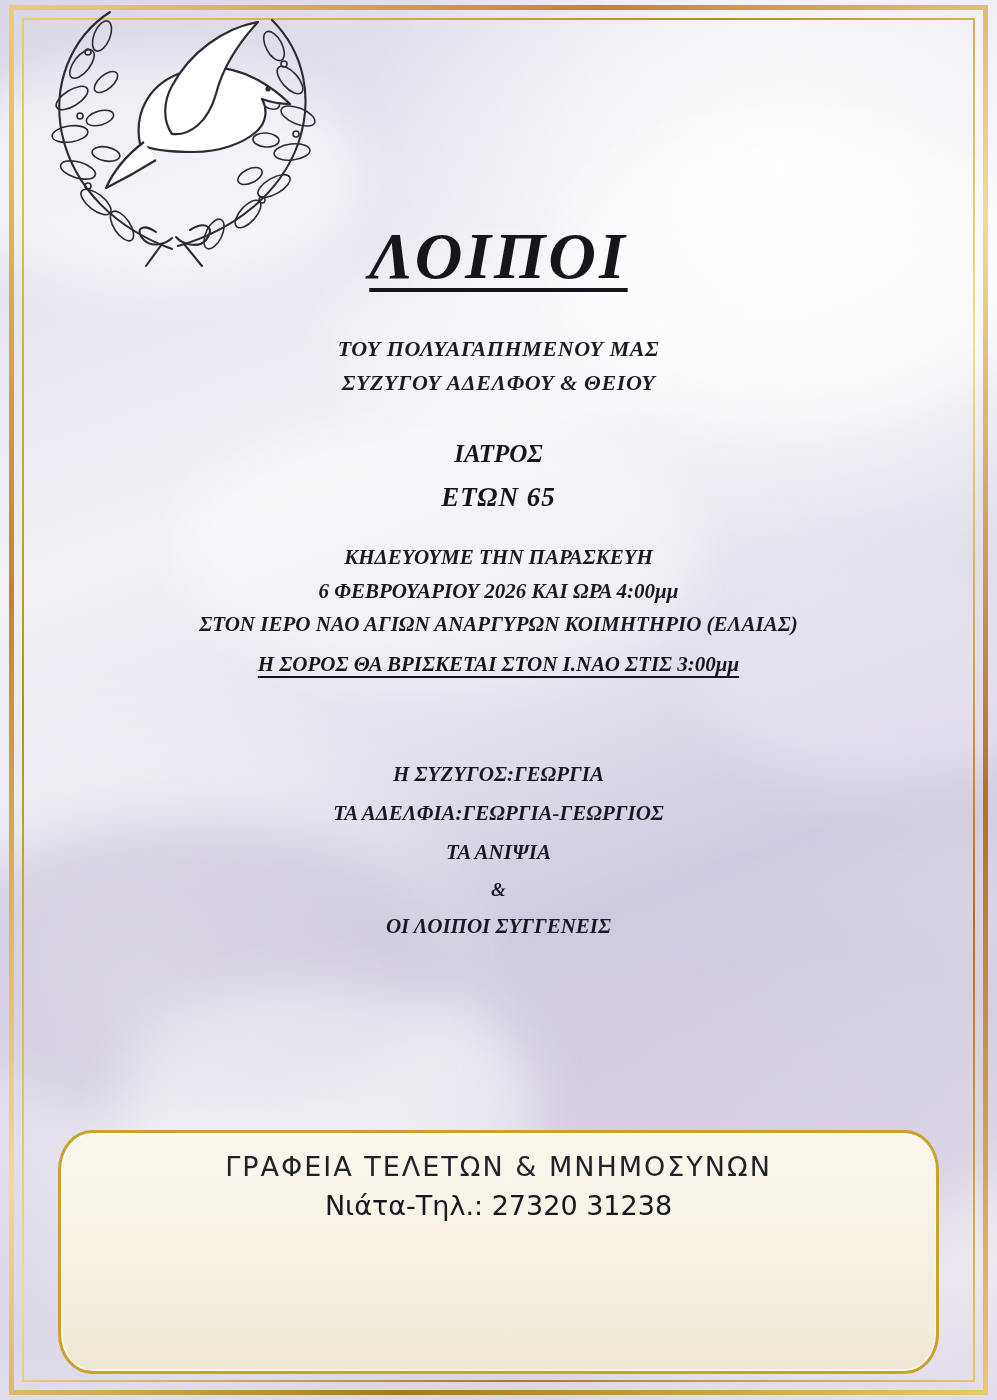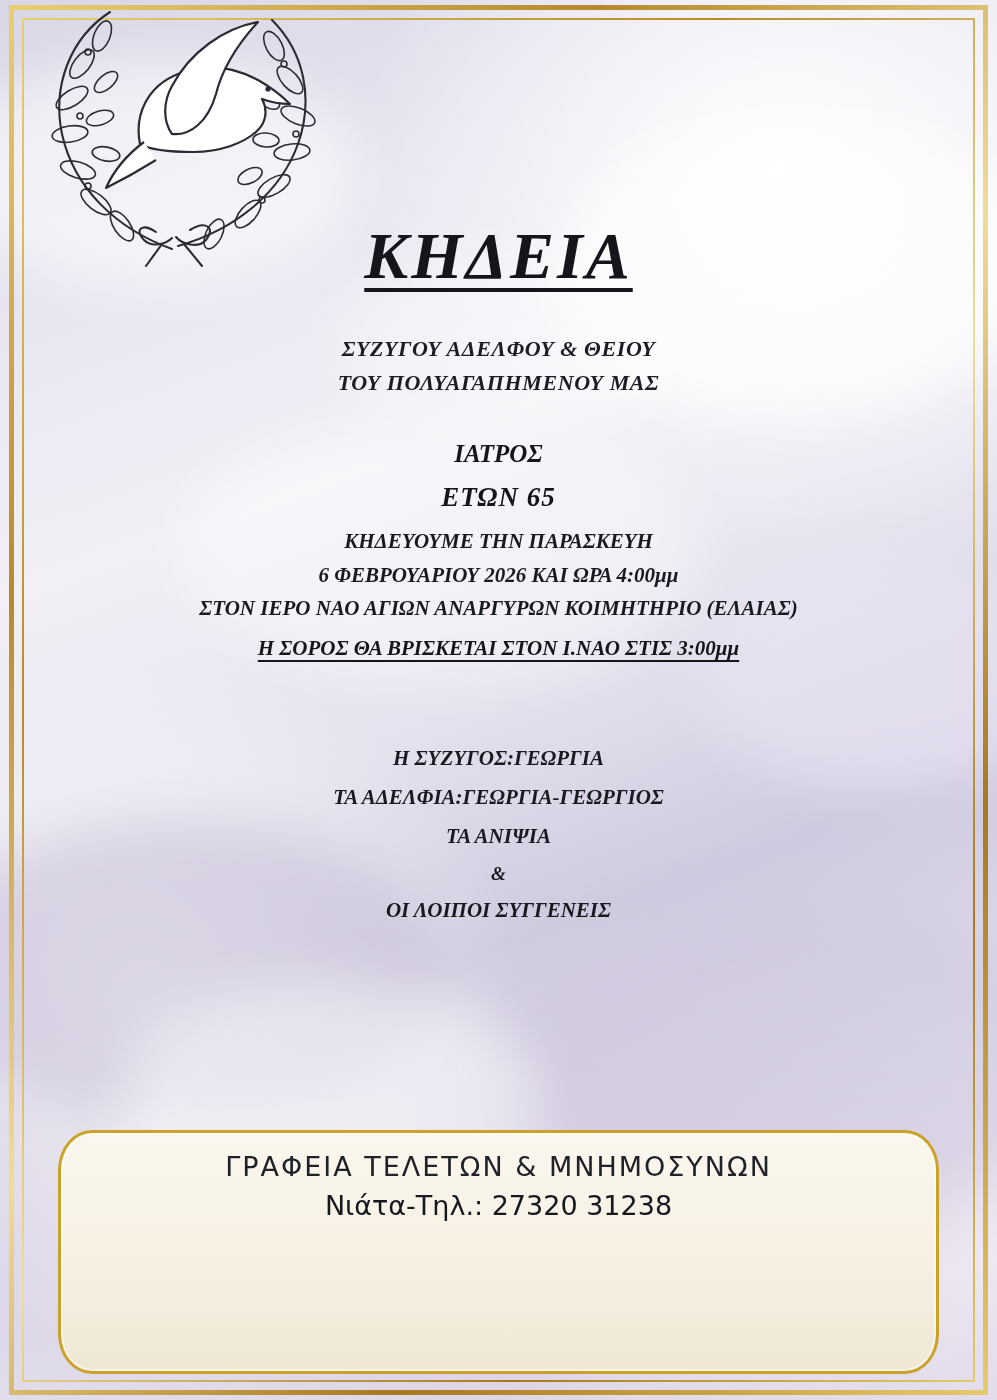--- a/index.html
+++ b/index.html
@@ -116,21 +116,21 @@
   }
   .age {
     margin-top: 14px;
     font-size: 27px;
     font-weight: bold;
     font-style: italic;
     color: #14161c;
     letter-spacing: 1px;
   }
   .service-line {
-    margin-top: 12px;
+    margin-top: 28px;
     font-size: 21px;
     font-style: italic;
     font-weight: 600;
     line-height: 1.6;
     color: #181a21;
   }
   .body-note {
     margin-top: 10px;
     font-size: 21px;
     font-style: italic;
@@ -265,25 +265,25 @@
                C 148 158, 128 156, 118 150 Z"></path>
       <path d="M150 92 C 168 58, 202 34, 236 28 C 214 52, 200 76, 194 100
                C 186 128, 168 142, 150 140 C 140 126, 142 106, 150 92 Z"></path>
       <path d="M122 148 C 106 160, 92 176, 84 194 C 100 186, 118 176, 134 166"></path>
     </g>
     <circle cx="246" cy="95" r="2.6" fill="#2a2c33"></circle>
   </svg>
 
   <div class="content">
 
-    <div class="title">ΚΗΔΕΙΑ</div>
+    <div class="title">ΛΟΙΠΟΙ</div>
 
     <div class="subtitle">
+      <div>ΤΟΥ ΠΟΛΥΑΓΑΠΗΜΕΝΟΥ ΜΑΣ</div>
       <div>ΣΥΖΥΓΟΥ ΑΔΕΛΦΟΥ &amp; ΘΕΙΟΥ</div>
-      <div>ΤΟΥ ΠΟΛΥΑΓΑΠΗΜΕΝΟΥ ΜΑΣ</div>
     </div>
 
 
     <div class="profession">ΙΑΤΡΟΣ</div>
     <div class="age">ΕΤΩΝ  65</div>
 
     <div class="service-line">
       <div>ΚΗΔΕΥΟΥΜΕ ΤΗΝ ΠΑΡΑΣΚΕΥΗ</div>
       <div>6 ΦΕΒΡΟΥΑΡΙΟΥ 2026 ΚΑΙ ΩΡΑ 4:00μμ</div>
       <div>ΣΤΟΝ ΙΕΡΟ ΝΑΟ ΑΓΙΩΝ ΑΝΑΡΓΥΡΩΝ ΚΟΙΜΗΤΗΡΙΟ (ΕΛΑΙΑΣ)</div>

